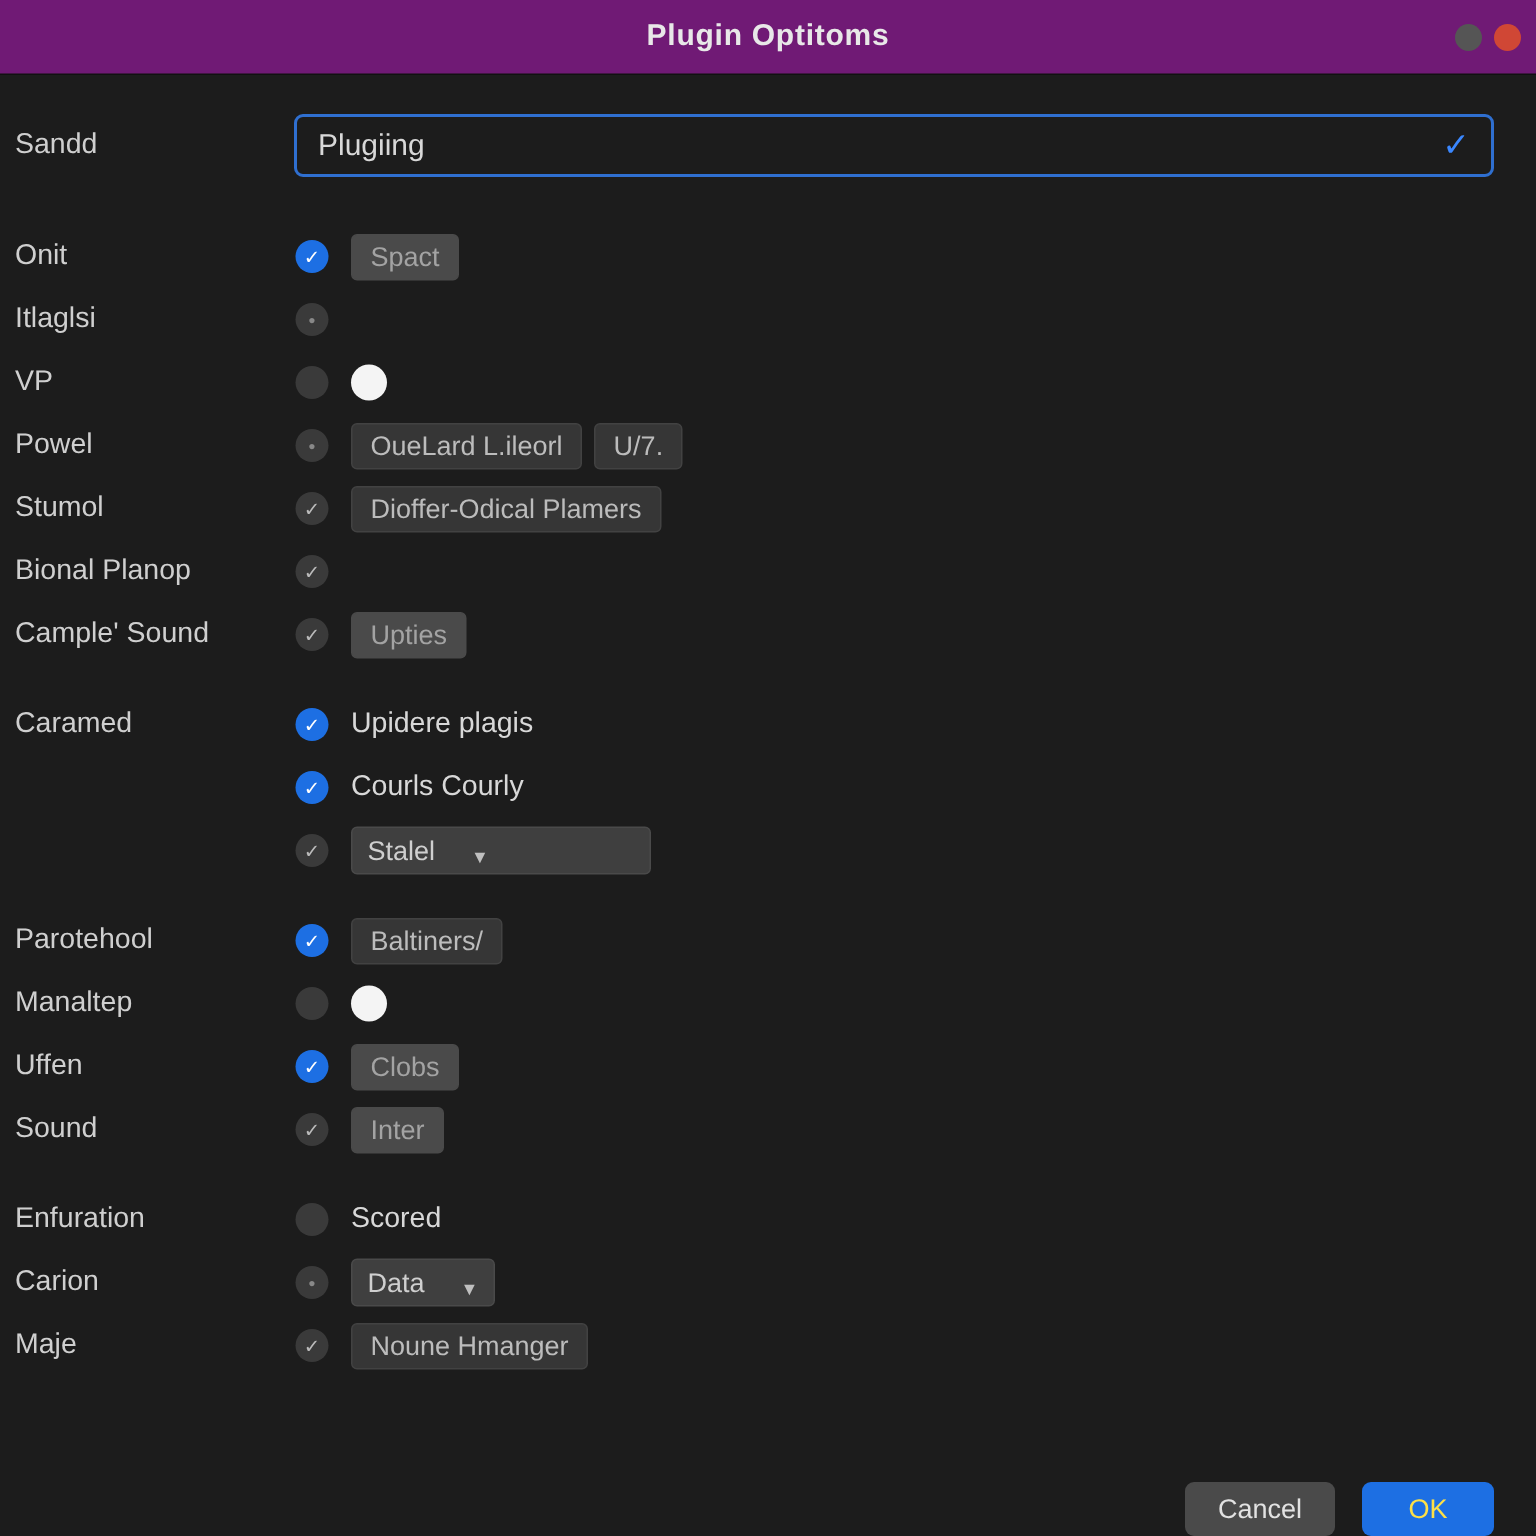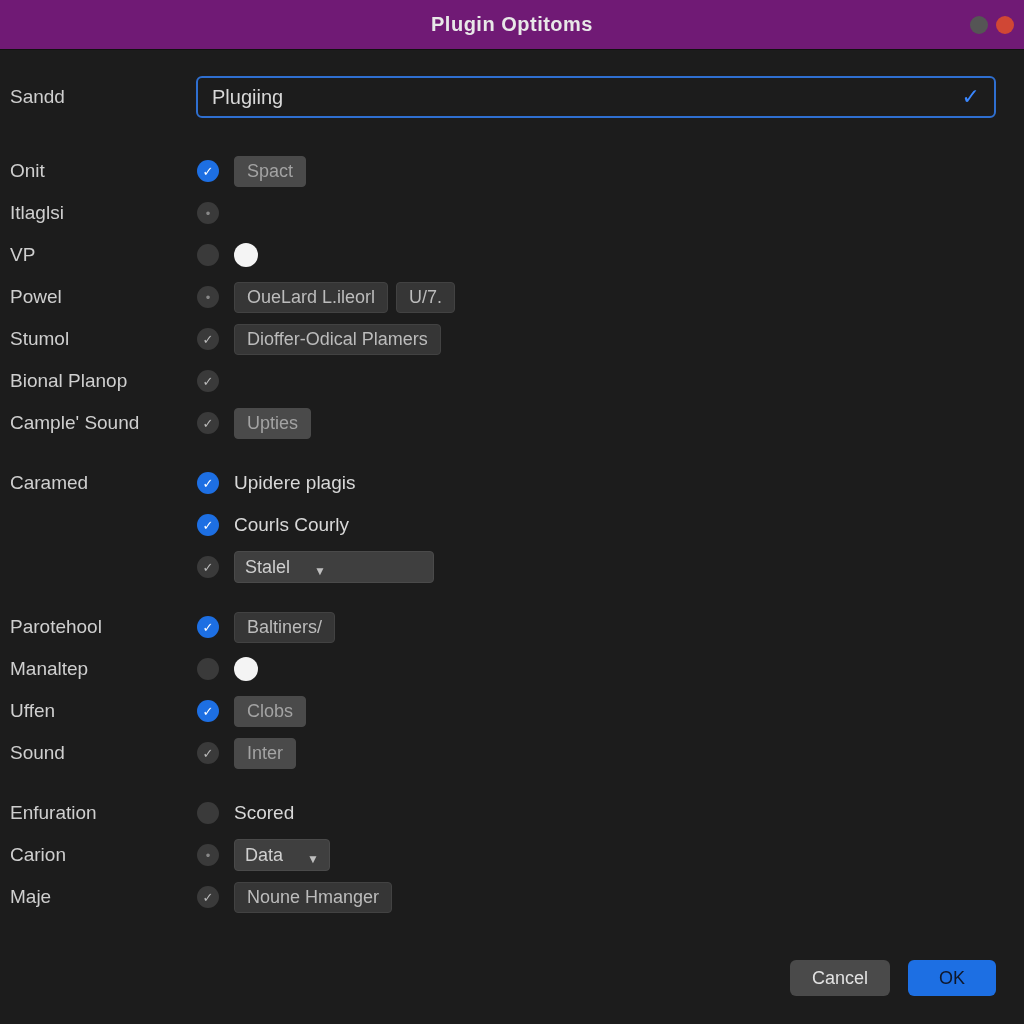--- a/index.html
+++ b/index.html
@@ -140,40 +140,40 @@
   min-height: 32px;
 }
 .select .caret {
   font-size: 12px;
   color: #bfbfbf;
 }
 
 
 .footer {
   position: absolute;
-  bottom: 28px;
+  bottom: 0;
   right: 28px;
   display: flex;
   gap: 18px;
 }
 .btn {
   min-width: 88px;
   height: 36px;
   border-radius: 6px;
   border: none;
   font-size: 18px;
   font-weight: 500;
   display: flex;
   align-items: center;
   justify-content: center;
   cursor: pointer;
   padding: 0 22px;
 }
 .btn.secondary { background: #4a4a4a; color: #e2e2e2; }
-.btn.primary   { background: #1d6fe3; color: #0f172a; }
+.btn.primary   { background: #1d6fe3; color: #fde047; }
 </style>
 </head>
 <body>
 
 <div class="titlebar">
   <span class="title">Plugin Optitoms</span>
   <div class="win-controls">
     <div class="win-dot grey"></div>
     <div class="win-dot red"></div>
   </div>

